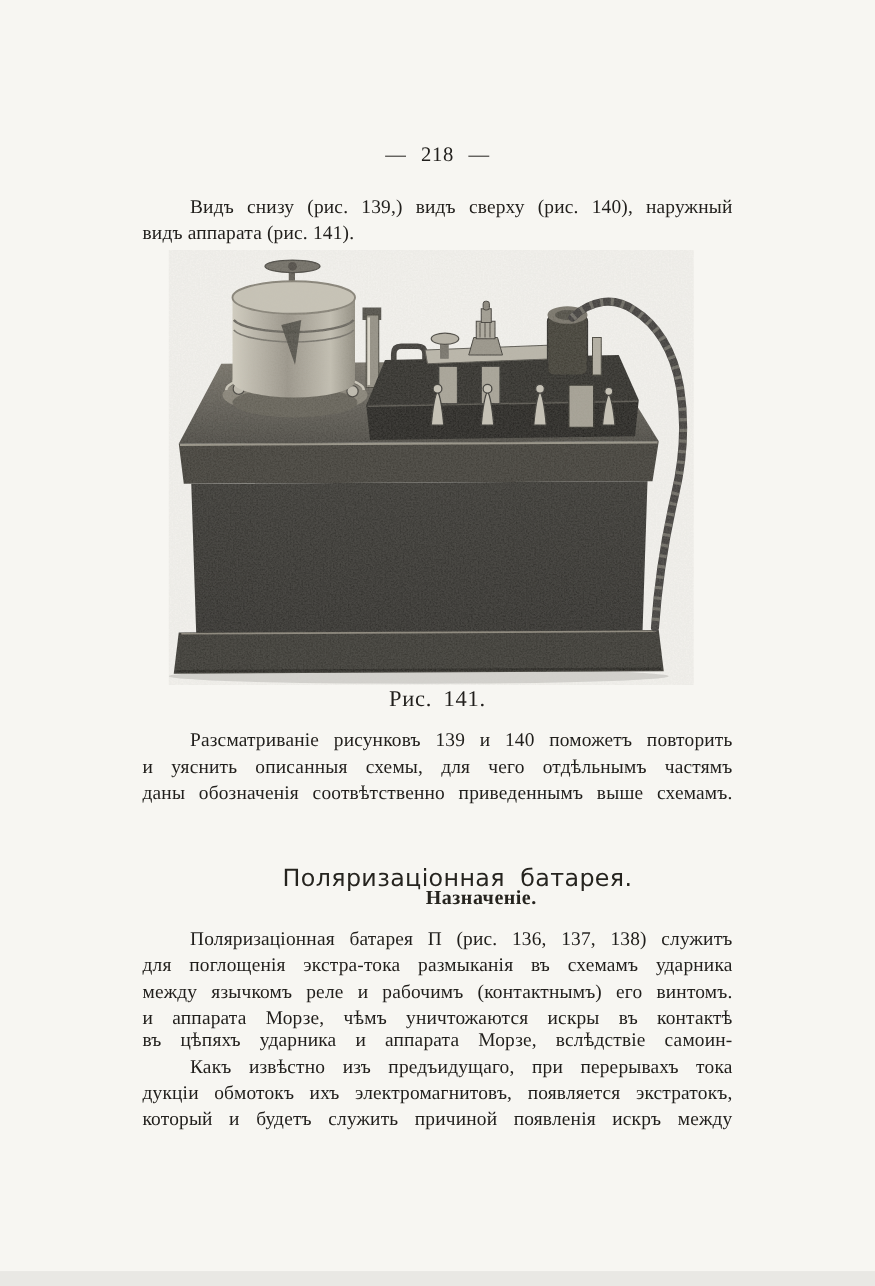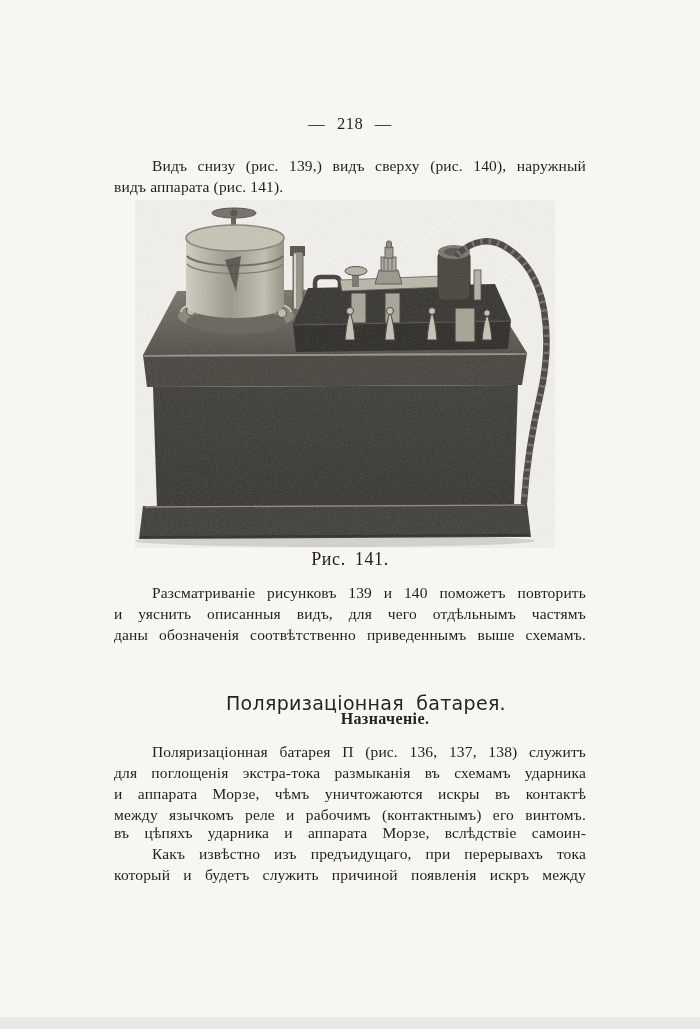--- a/index.html
+++ b/index.html
@@ -170,34 +170,35 @@
       <path d="M323,54 C338,40 356,37 372,48 C390,59 404,80 409,110 C413,135 413,162 405,196 C398,226 392,258 389,302" fill="none" stroke="#8d8a7e" stroke-width="6" stroke-dasharray="2.5 6" opacity="0.55"></path>
     </g>
 
     <rect x="0" y="0" width="420" height="348" filter="url(#grain)" opacity="0.22"></rect>
   </svg>
 
   <div class="caption">Рис. 141.</div>
 
   <div class="para" style="top:582px">
       <div class="line indent">Разсматриваніе рисунковъ 139 и 140 поможетъ повторить</div>
-      <div class="line">и уяснить описанныя видъ, для чего отдѣльнымъ частямъ</div>
+      <div class="line">и уяснить описанныя схемы, для чего отдѣльнымъ частямъ</div>
       <div class="line">даны обозначенія соотвѣтственно приведеннымъ выше схемамъ.</div>
     </div>
 
   <h2 class="sec-title">Поляризаціонная батарея.</h2>
 
   <h3 class="sec-subtitle">Назначеніе.</h3>
 
   <div class="para" style="top:741px">
       <div class="line indent">Поляризаціонная батарея П (рис. 136, 137, 138) служитъ</div>
       <div class="line">для поглощенія экстра-тока размыканія въ схемамъ ударника</div>
+      <div class="line">между язычкомъ реле и рабочимъ (контактнымъ) его винтомъ.</div>
       <div class="line">и аппарата Морзе, чѣмъ уничтожаются искры въ контактѣ</div>
-      <div class="line">между язычкомъ реле и рабочимъ (контактнымъ) его винтомъ.</div>
     </div>
 
   <div class="para" style="top:822px">
       <div class="line">въ цѣпяхъ ударника и аппарата Морзе, вслѣдствіе самоин-</div>
       <div class="line indent">Какъ извѣстно изъ предъидущаго, при перерывахъ тока</div>
+      <div class="line">дукціи обмотокъ ихъ электромагнитовъ, появляется экстратокъ,</div>
       <div class="line">который и будетъ служить причиной появленія искръ между</div>
     </div>
 
 </div>
 
 </body></html>

